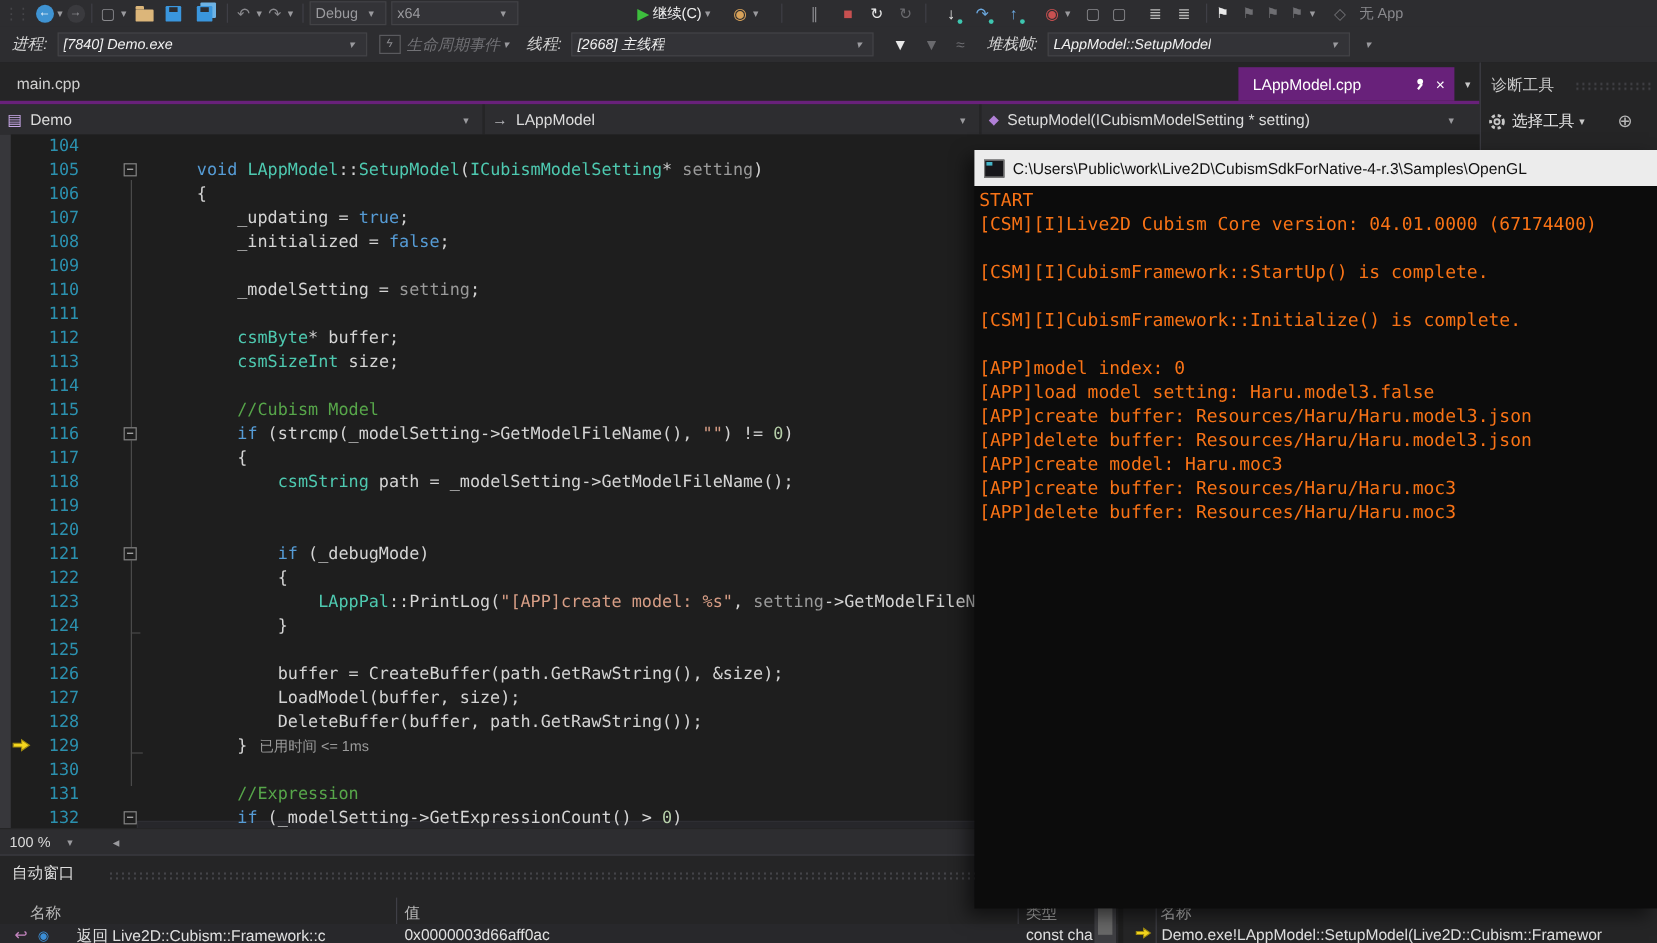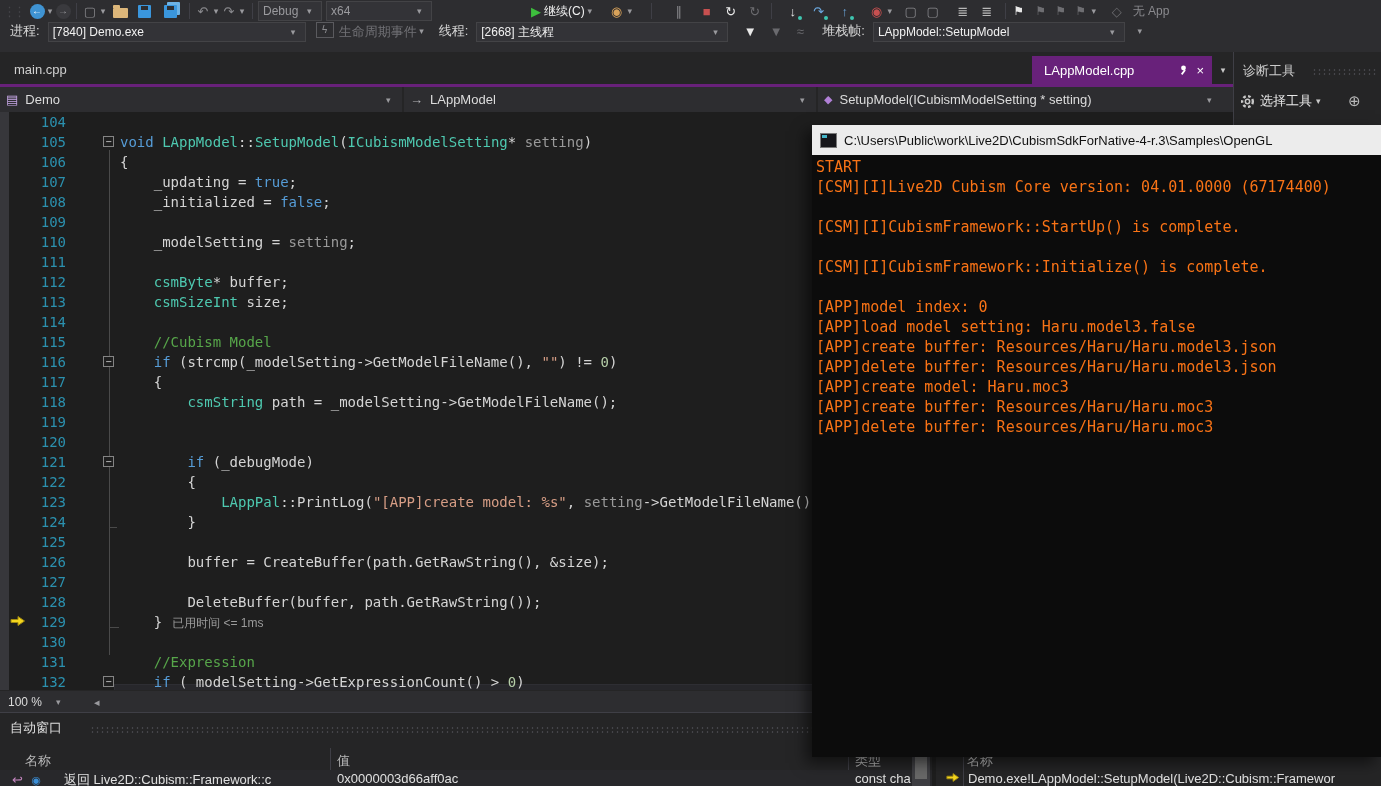--- a/index.html
+++ b/index.html
@@ -1,20 +1,20 @@
 <!DOCTYPE html>
 <html><head>
 <meta charset="utf-8">
 <style>
   html,body{margin:0;padding:0;background:#2D2D30;width:1381px;height:786px;overflow:hidden;
     font-family:"Liberation Sans",sans-serif;-webkit-font-smoothing:antialiased;}
   .abs{position:absolute;}
   
   #toolbar1{left:0;top:0;width:1381px;height:22px;background:#2D2D30;display:flex;align-items:center;}
-  #toolbar2{left:0;top:22px;width:1381px;height:30px;background:#2D2D30;display:flex;align-items:flex-start;border-bottom:1px solid #222224;}
+  #toolbar2{left:0;top:22px;width:1381px;height:30px;background:#2D2D30;display:flex;align-items:center;border-bottom:1px solid #222224;font-style:italic;}
   .tbi{display:inline-flex;align-items:center;justify-content:center;height:18px;min-width:16px;font-size:13px;line-height:1;position:relative;}
   .sep{width:1px;height:16px;background:#3F3F46;margin:0 5px;}
   .circle{width:15px;height:15px;border-radius:50%;display:inline-flex;align-items:center;justify-content:center;font-size:10px;}
   .caret{color:#9A9A9E;font-size:9px;min-width:10px;}
   .combo{display:inline-flex;align-items:center;background:#333337;border:1px solid #434346;height:20px;
     padding:0 4px;color:#F1F1F1;font-size:12px;justify-content:space-between;box-sizing:border-box;}
   .combo .cv{overflow:hidden;white-space:nowrap;}
   .combo .caret{margin-left:6px;}
   .lbl{color:#D4D4D4;font-size:13px;}
   .dis{color:#717175;}
@@ -40,21 +40,21 @@
   #diag-title{left:1243px;top:62px;color:#CCCCCC;font-size:13px;}
   .dots{background:radial-gradient(#45454A 1px,transparent 1.2px);background-size:5px 4px;}
   #diag-dots{left:1312px;top:68px;width:64px;height:8px;}
   #diag-tools{left:1240px;top:88px;width:141px;height:26px;display:flex;align-items:center;color:#E8E8E8;font-size:13px;}
   
   #editor{left:0;top:112px;width:1233px;height:578px;background:#1E1E1E;overflow:hidden;}
   #indicator-strip{left:0;top:112px;width:9px;height:578px;background:#37373B;}
   .cl{display:flex;height:20px;font-family:"DejaVu Sans Mono","Liberation Mono",monospace;font-size:14px;line-height:20px;white-space:pre;}
   .cl .ln{width:66px;text-align:right;color:#2B91AF;flex:none;}
   .cl .lf{width:54px;flex:none;position:relative;}
-  .cl .lc{flex:none;}
+  .cl .lc{flex:none;margin-left:44px;}
   .fbox{position:absolute;left:37px;top:4px;width:11px;height:11px;border:1px solid #848484;background:#1E1E1E;color:#C8C8C8;
     font-size:10px;line-height:10px;text-align:center;box-sizing:border-box;}
   .tk-k{color:#569CD6}.tk-t{color:#4EC9B0}.tk-s{color:#D69D85}.tk-c{color:#57A64A}.tk-p{color:#D4D4D4}.tk-g{color:#9A9A9A}.tk-n{color:#B5CEA8}
   .perftip{color:#9B9B9B;font-size:12px;font-family:"Liberation Sans",sans-serif;}
   #cur-line-hl{left:114px;top:572px;width:1115px;height:20px;background:#27272B;border:1px solid #2E2E33;box-sizing:border-box;}
   #guide-v{left:109px;top:150px;width:1px;height:505px;background:#4A4A4A;}
   .guide-tick{height:1px;background:#4A4A4A;}
   
   #edbottom{left:0;top:690px;width:1233px;height:22px;background:#2D2D30;display:flex;align-items:center;border-top:1px solid #252526;}
   #zoom-combo{width:80px;height:22px;display:flex;align-items:center;color:#DCDCDC;font-size:12px;padding-left:8px;box-sizing:border-box;}
@@ -240,21 +240,21 @@
       <div class="cl"><span class="ln">117</span><span class="lf"></span><span class="lc"><span class="tk-p">    {</span></span></div>
       <div class="cl"><span class="ln">118</span><span class="lf"></span><span class="lc"><span class="tk-p">        </span><span class="tk-t">csmString</span><span class="tk-p"> path = _modelSetting-&gt;GetModelFileName();</span></span></div>
       <div class="cl"><span class="ln">119</span><span class="lf"></span></div>
       <div class="cl"><span class="ln">120</span><span class="lf"></span><span class="lc"></span></div>
       <div class="cl"><span class="ln">121</span><span class="lf"><span class="fbox">−</span></span><span class="lc"><span class="tk-p">        </span><span class="tk-k">if</span><span class="tk-p"> (_debugMode)</span></span></div>
       <div class="cl"><span class="ln">122</span><span class="lf"></span><span class="lc"><span class="tk-p">        {</span></span></div>
       <div class="cl"><span class="ln">123</span><span class="lf"></span><span class="lc"><span class="tk-p">            </span><span class="tk-t">LAppPal</span><span class="tk-p">::PrintLog(</span><span class="tk-s">"[APP]create model: %s"</span><span class="tk-p">, </span><span class="tk-g">setting</span><span class="tk-p">-&gt;GetModelFileName());</span></span></div>
       <div class="cl"><span class="ln">124</span><span class="lf"></span><span class="lc"><span class="tk-p">        }</span></span></div>
       <div class="cl"><span class="ln">125</span><span class="lf"></span><span class="lc"></span></div>
       <div class="cl"><span class="ln">126</span><span class="lf"></span><span class="lc"><span class="tk-p">        buffer = CreateBuffer(path.GetRawString(), &amp;size);</span></span></div>
-      <div class="cl"><span class="ln">127</span><span class="lf"></span></div>
+      <div class="cl"><span class="ln">127</span><span class="lf"></span><span class="lc"><span class="tk-p">        LoadModel(buffer, size);</span></span></div>
       <div class="cl"><span class="ln">128</span><span class="lf"></span><span class="lc"><span class="tk-p">        DeleteBuffer(buffer, path.GetRawString());</span></span></div>
       <div class="cl"><span class="ln">129</span><span class="lf"></span><span class="lc"><span class="tk-p">    }</span><span class="perftip">   已用时间 &lt;= 1ms</span></span></div>
       <div class="cl"><span class="ln">130</span><span class="lf"></span><span class="lc"></span></div>
       <div class="cl"><span class="ln">131</span><span class="lf"></span><span class="lc"><span class="tk-c">    //Expression</span></span></div>
       <div class="cl"><span class="ln">132</span><span class="lf"><span class="fbox">−</span></span><span class="lc"><span class="tk-p">    </span><span class="tk-k">if</span><span class="tk-p"> (_modelSetting-&gt;GetExpressionCount() &gt; </span><span class="tk-n">0</span><span class="tk-p">)</span></span></div>
     </div>
 </div>
 <div id="indicator-strip" class="abs"></div>
 <svg class="exec-arrow" style="left:10px;top:615px;" width="16" height="12" viewBox="0 0 16 12">
   <path d="M1 4.5 h7 V1.5 L14.5 6 8 10.5 V7.5 H1 z" fill="#F5D61E" stroke="#A08A10" stroke-width="1"></path>

